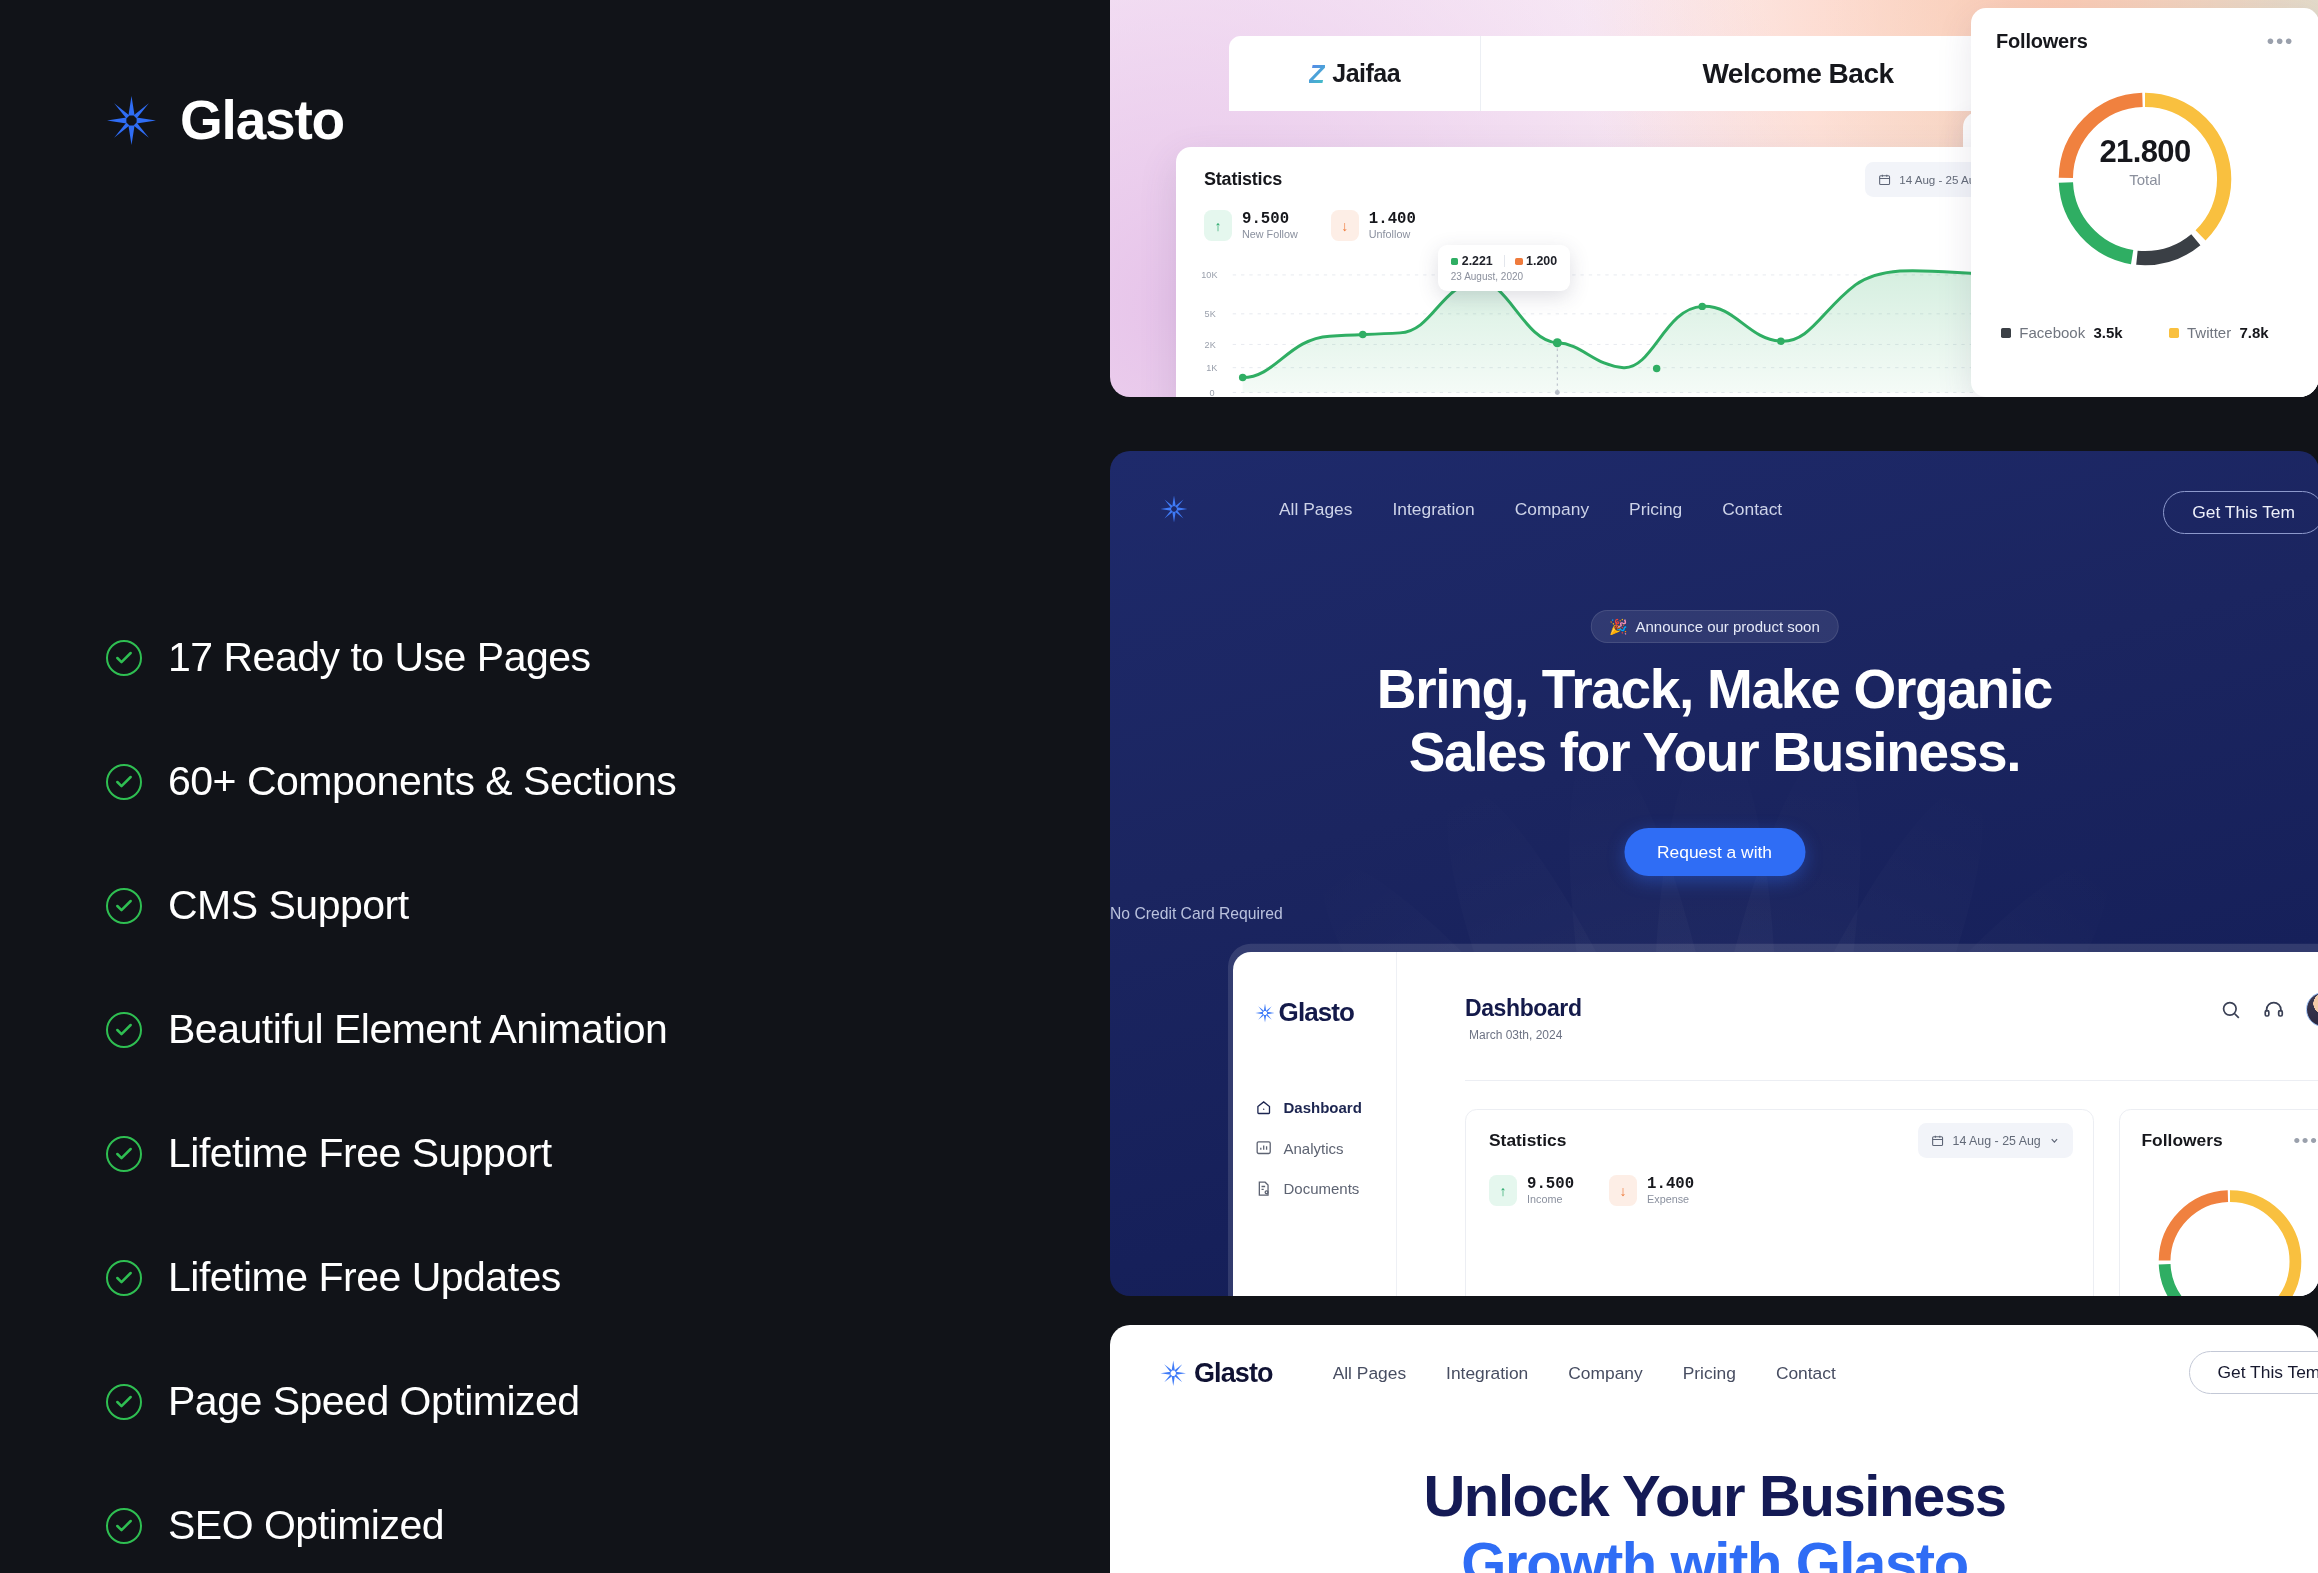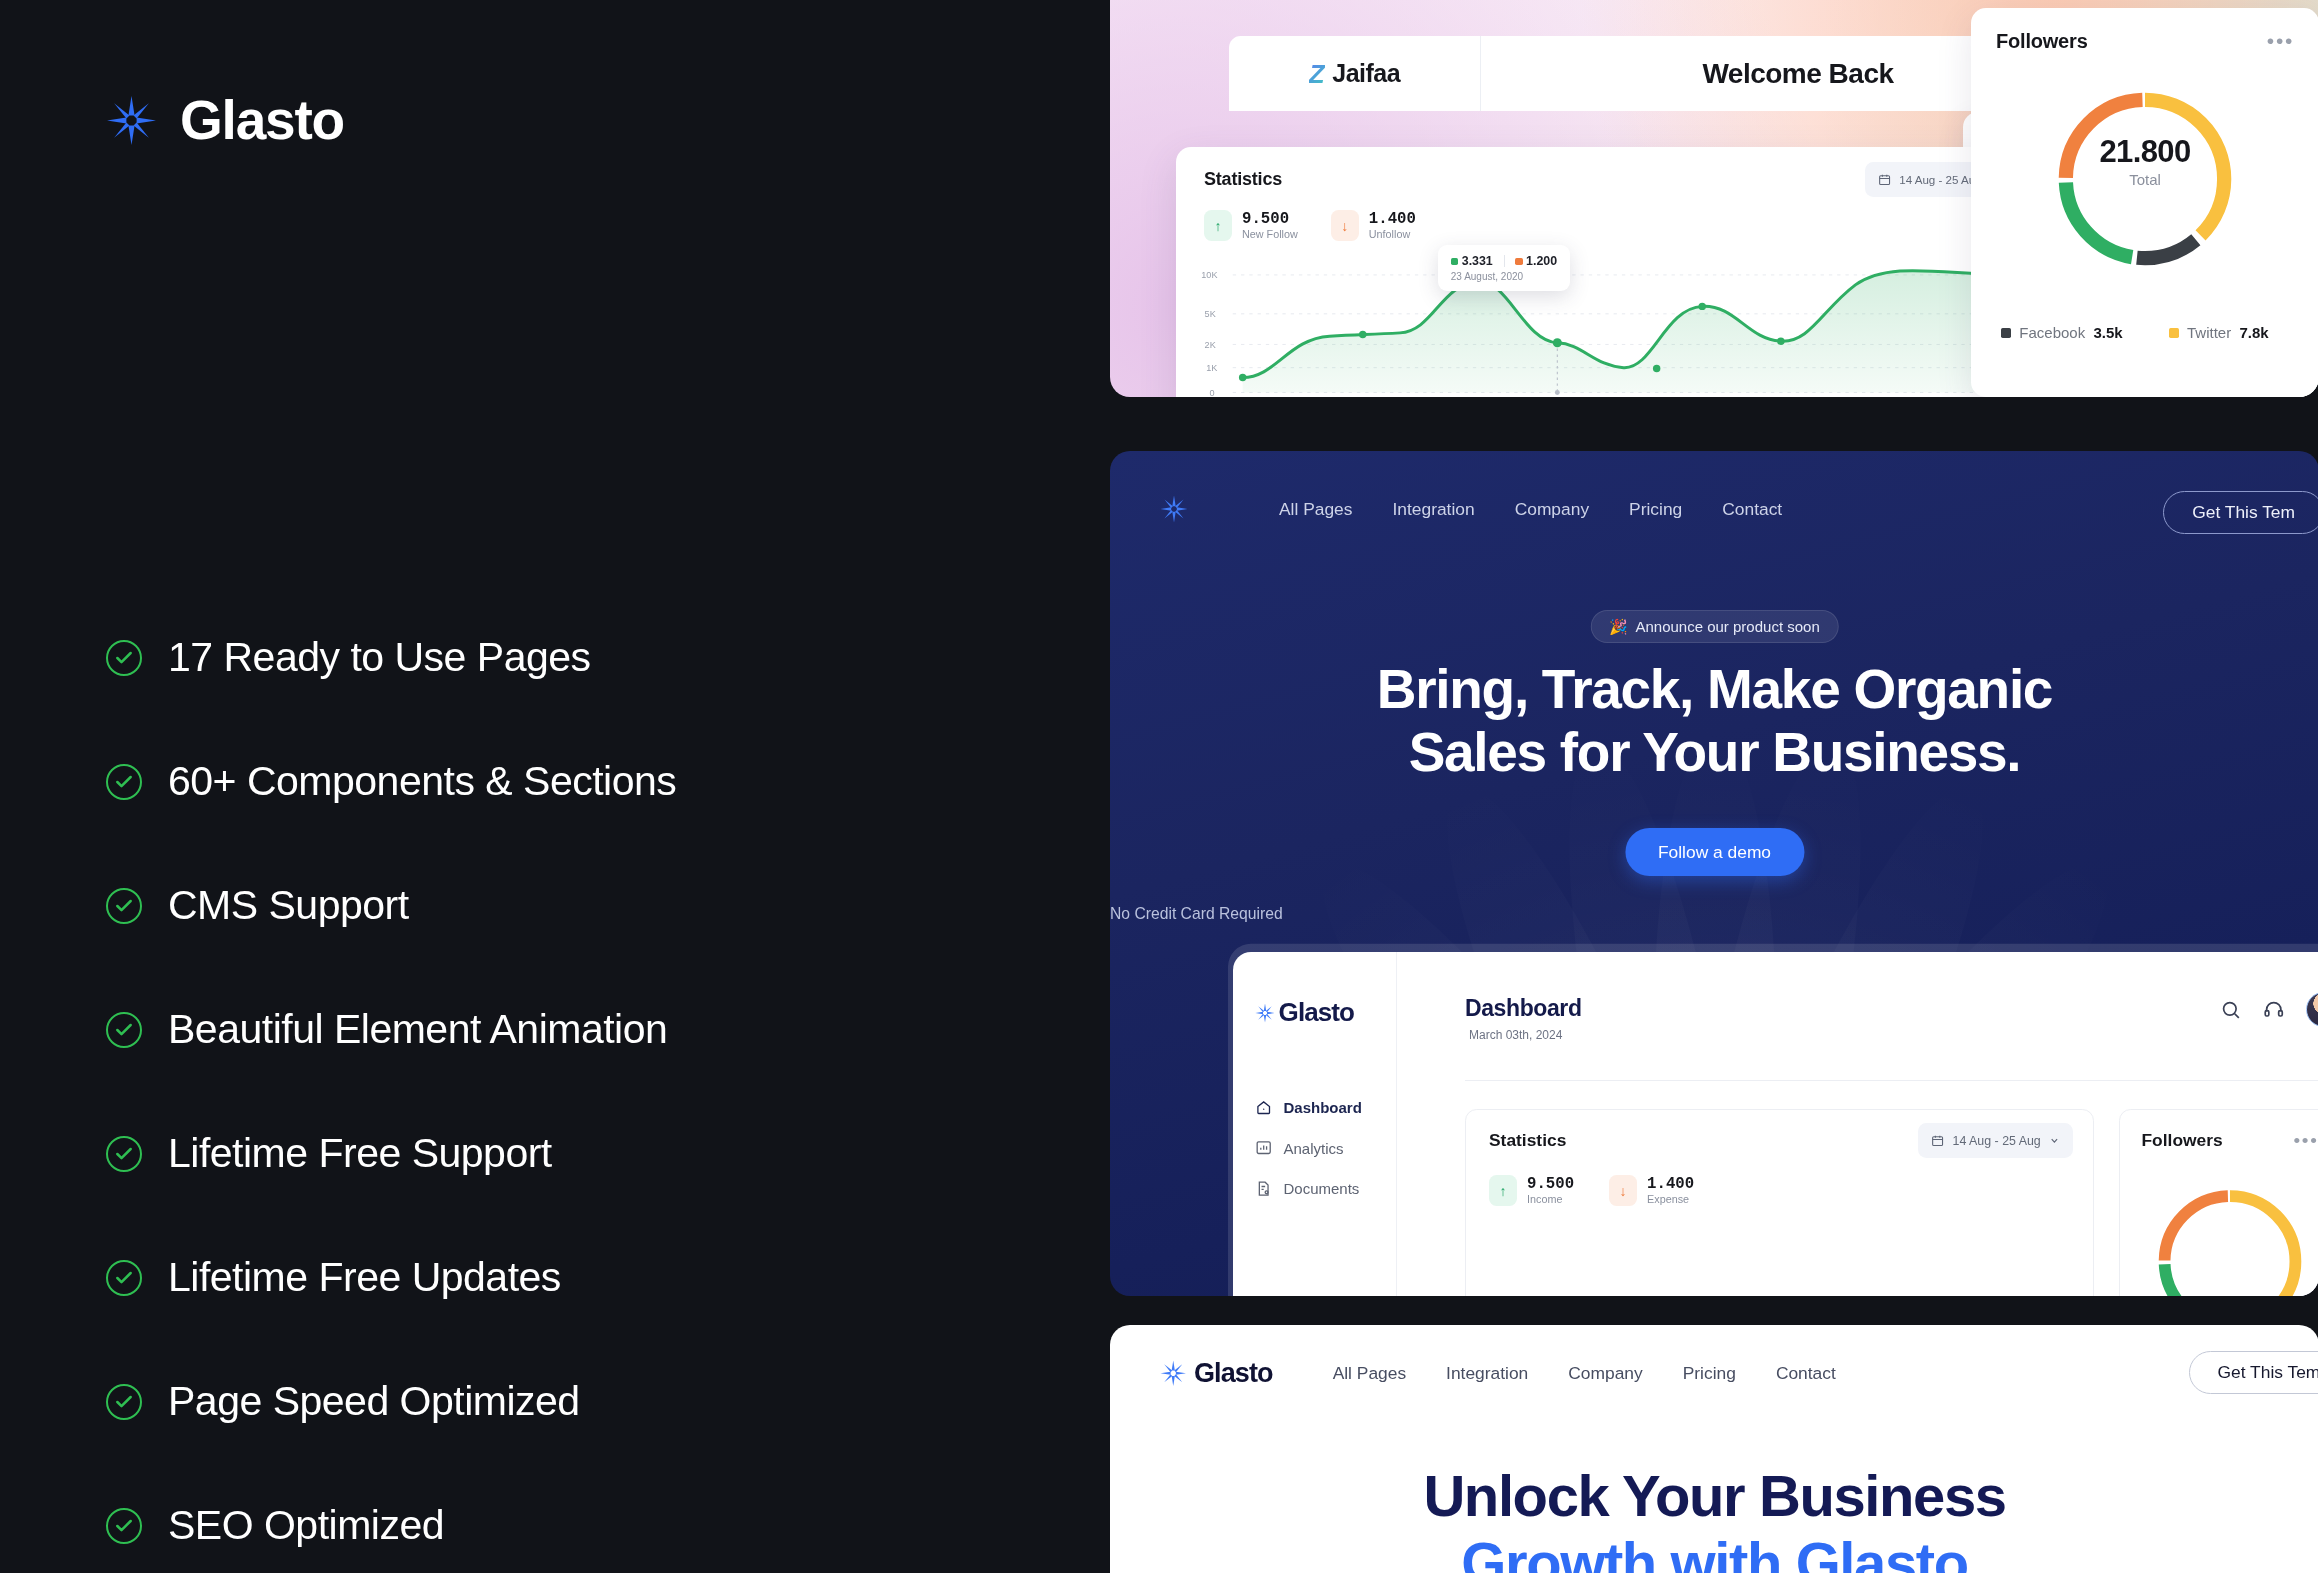--- a/index.html
+++ b/index.html
@@ -487,21 +487,21 @@
               <text x="320" y="184">16</text>
               <text x="440" y="184">17</text>
             <text x="570" y="184">18</text>
               <text x="700" y="184">19</text>
               <text x="830" y="184">20</text>
               <text x="965" y="184">21</text>
           </g>
         </svg>
         <div class="tooltip" style="left:245px; top:-15px;">
           <div class="tt-row">
-            <span><span class="sw" style="background:#2fae63"></span> <span>3.331</span></span>
+            <span><span class="sw" style="background:#2fae63"></span> <span>2.221</span></span>
             <span class="tt-sep"></span>
             <span><span class="sw" style="background:#ef7b3c"></span> <span>1.200</span></span>
           </div>
           <div class="tt-date">23 August, 2020</div>
         </div>
       </div>
     </div>
 
     <div class="p1-followers">
       <div class="fc-head">
@@ -574,21 +574,21 @@
     <div class="p2-pill">
       <span>🎉</span>
       <span>Announce our product soon</span>
     </div>
 
     <div class="p2-h1">
       <div>Bring, Track, Make Organic</div>
       <div>Sales for Your Business.</div>
     </div>
 
-    <div class="p2-btn">Follow a demo</div>
+    <div class="p2-btn">Request a with</div>
     <div class="p2-note">No Credit Card Required</div>
 
     <div class="p2-dash">
       <div class="dash-side">
         <div class="dash-brand">
           <span class="dash-brand-mark">
             <svg viewBox="0 0 100 100" width="20" height="20">
                 <g fill="#3f7bf8">
               <polygon points="50,2 56,40 44,40"></polygon>
                   <polygon points="50,98 44,60 56,60"></polygon>

